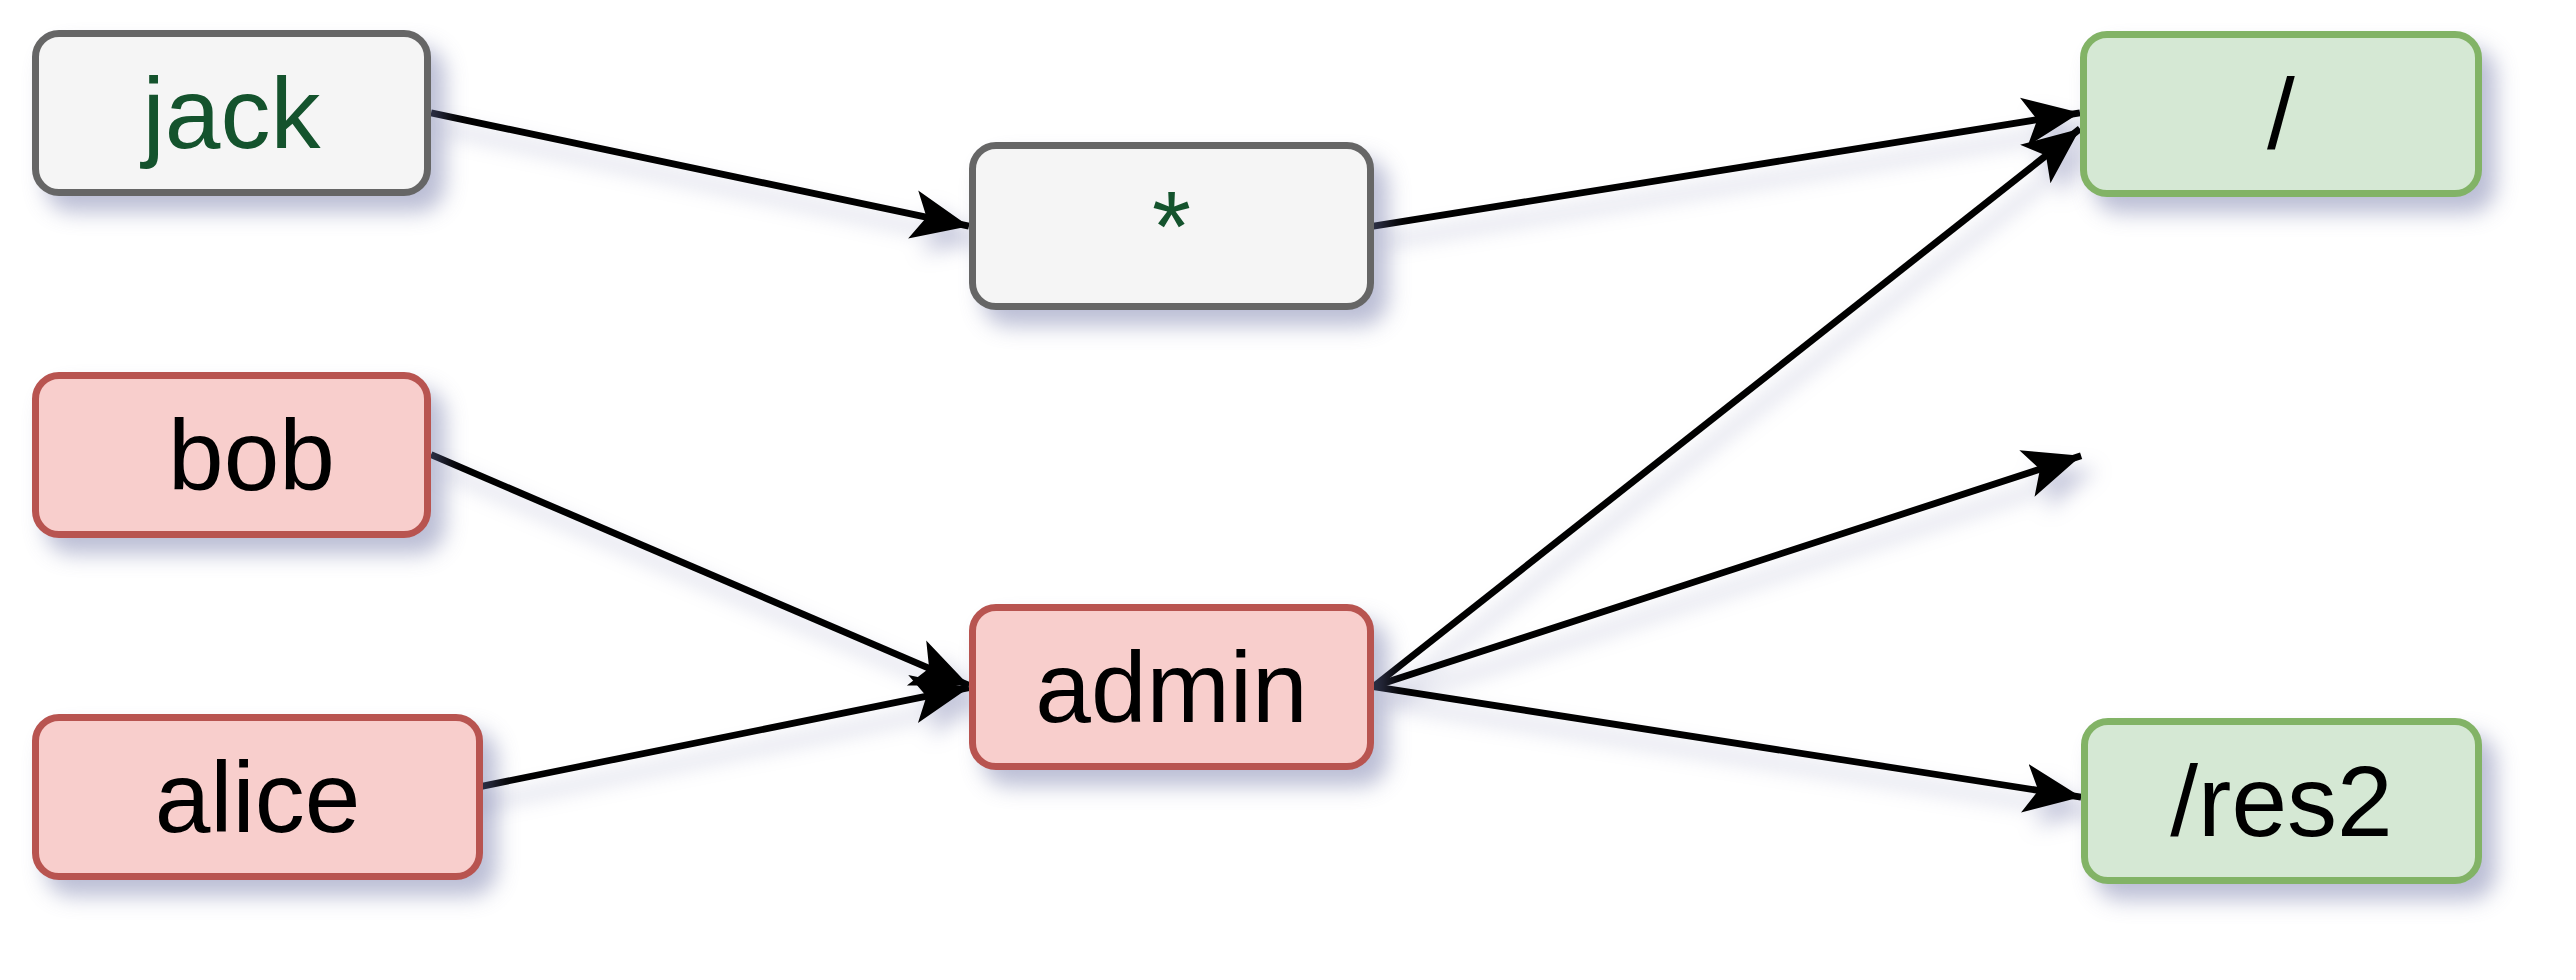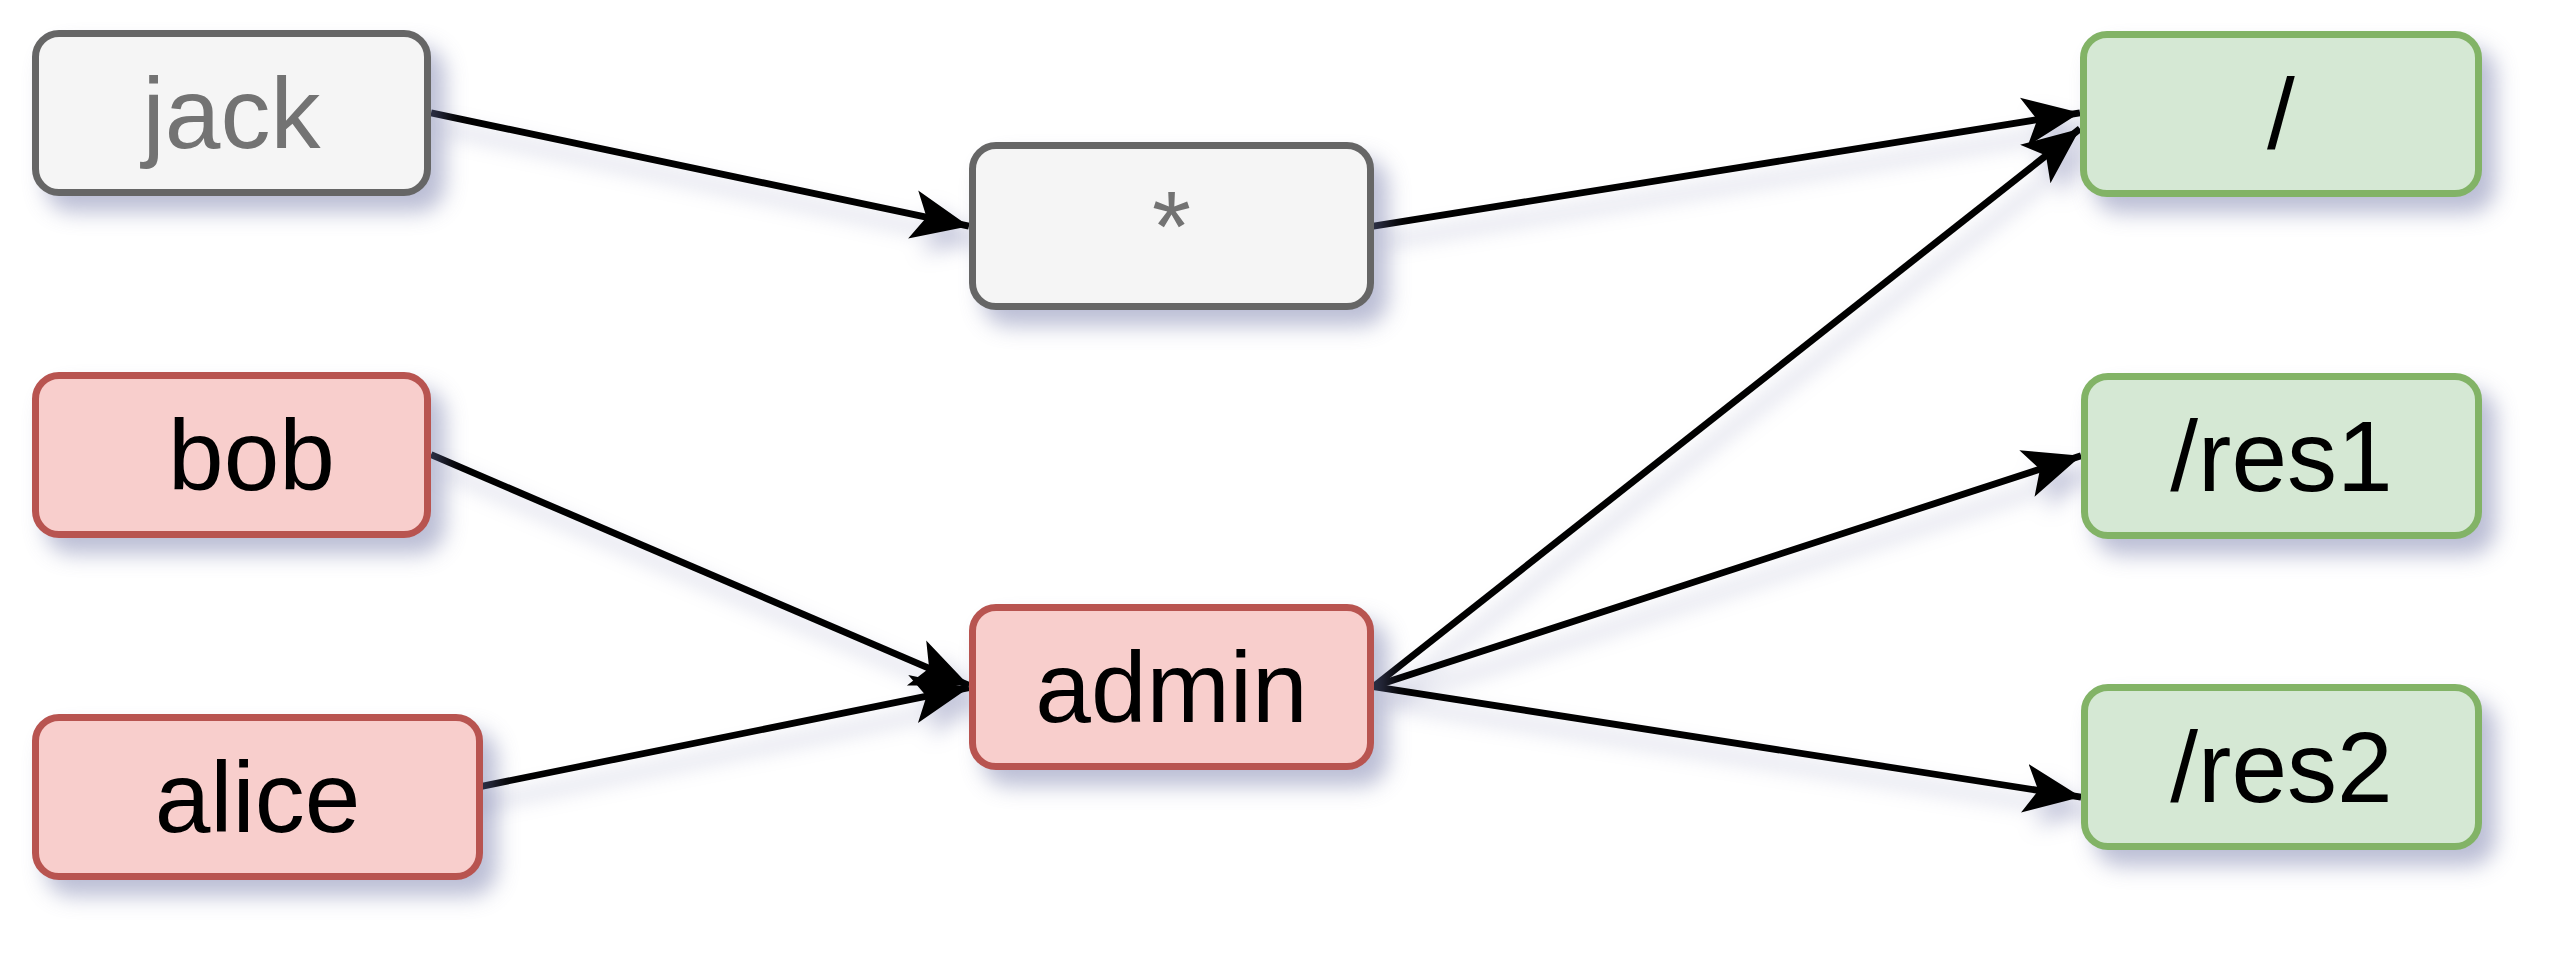--- a/index.html
+++ b/index.html
@@ -34,35 +34,35 @@
     display: flex;
     align-items: center;
     justify-content: center;
     border-radius: 27px;
     border: 7.4px solid #666666;
     font-size: 100px;
     line-height: 1.15;
     box-shadow: 13.7px 16px 21.7px rgba(104, 110, 162, 0.45);
     background: #f5f5f5;
   }
-  .node.gray  { background: #f5f5f5; border-color: #666666; color: #737373; }
+  .node.gray  { background: #f5f5f5; border-color: #666666; color: #14532d; }
   .node.red   { background: #f8cecc; border-color: #b85450; color: #000000; }
   .node.green { background: #d5e8d4; border-color: #82b366; color: #000000; }
   .node .label {
     white-space: nowrap;
   }
   
   #node-jack  { left: 32px;   top: 30px;   width: 399px; height: 166px; }
   #node-bob   { left: 32px;   top: 372px;  width: 399px; height: 166px; padding-left: 40px; }
   #node-alice { left: 32px;   top: 714px; width: 451px; height: 166px; }
   #node-star  { left: 969px; top: 142px;  width: 405px; height: 168px; }
   #node-admin { left: 969px; top: 604px; width: 405px; height: 166px; }
   #node-root  { left: 2080px; top: 31px;   width: 402px; height: 166px; }
   #node-res1  { left: 2081px; top: 373px;  width: 401px; height: 166px; }
-  #node-res2  { left: 2081px; top: 684px; width: 401px; height: 166px; }
+  #node-res2  { left: 2081px; top: 718px; width: 401px; height: 166px; }
 </style>
 </head>
 <body>
 
 <div class="canvas">
 
   <svg class="edges-layer" width="2576" height="980" viewBox="0 0 4520 1720" xmlns="http://www.w3.org/2000/svg">
     <defs>
       <marker id="arrow" markerUnits="userSpaceOnUse" markerWidth="120" markerHeight="100" refX="100" refY="45" orient="auto">
         <path d="M0,2 L100,45 L0,88 L24,45 Z" fill="#000000"></path>
@@ -94,22 +94,19 @@
   </div>
 
   <div class="node red" id="node-admin">
     <span class="label">admin</span>
   </div>
 
   <div class="node green" id="node-root">
     <span class="label">/</span>
   </div>
 
-  <div class="node green" id="node-res1">
-    <span class="label">/res1</span>
-  </div>
 
   <div class="node green" id="node-res2">
     <span class="label">/res2</span>
   </div>
 
 </div>
 
 
 </body></html>

